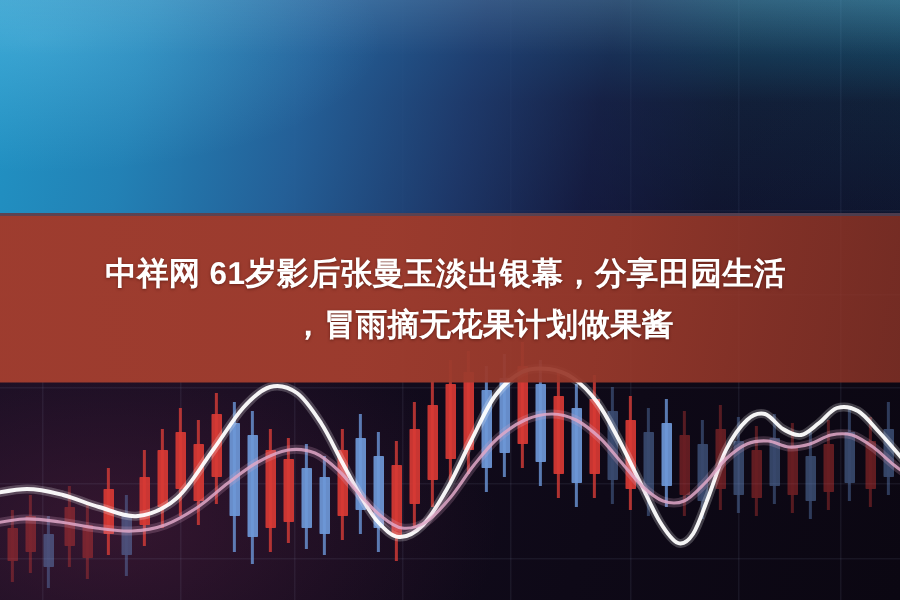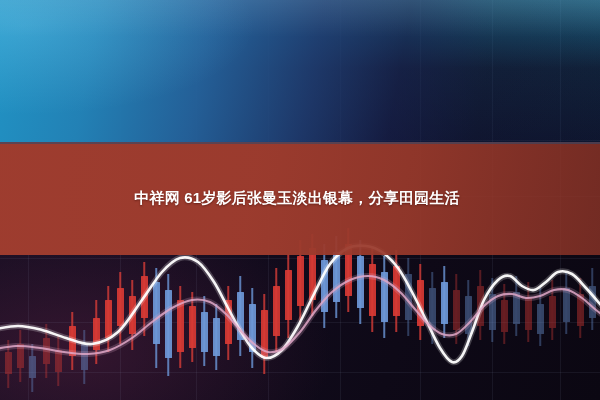--- a/index.html
+++ b/index.html
@@ -110,21 +110,21 @@
     position: absolute;
     left: 0; top: 142px;
     width: 600px; height: 113px;
     display: flex;
     flex-direction: column;
     align-items: center;
     justify-content: center;
     gap: 6px;
     color: #ffffff;
     font-weight: 700;
-    font-size: 15px;
+    font-size: 21px;
     letter-spacing: 0.2px;
     text-shadow: 0 1px 2px rgba(60,12,8,0.55);
     white-space: nowrap;
   }
   .headline .line-1 { transform: translateX(-3px); }
   .headline .line-2 { transform: translateX(22px); }
 </style>
 </head>
 <body>
 
@@ -353,15 +353,16 @@
   </div>
 
   <div class="banner-blue">
     <div class="banner-blue-sheen"></div>
   </div>
 
   <div class="banner-red"></div>
 
   <div class="headline">
     <div class="line-1">中祥网 61岁影后张曼玉淡出银幕，分享田园生活</div>
+    <div class="line-2">，冒雨摘无花果计划做果酱</div>
   </div>
 
 </div>
 
 </body></html>

